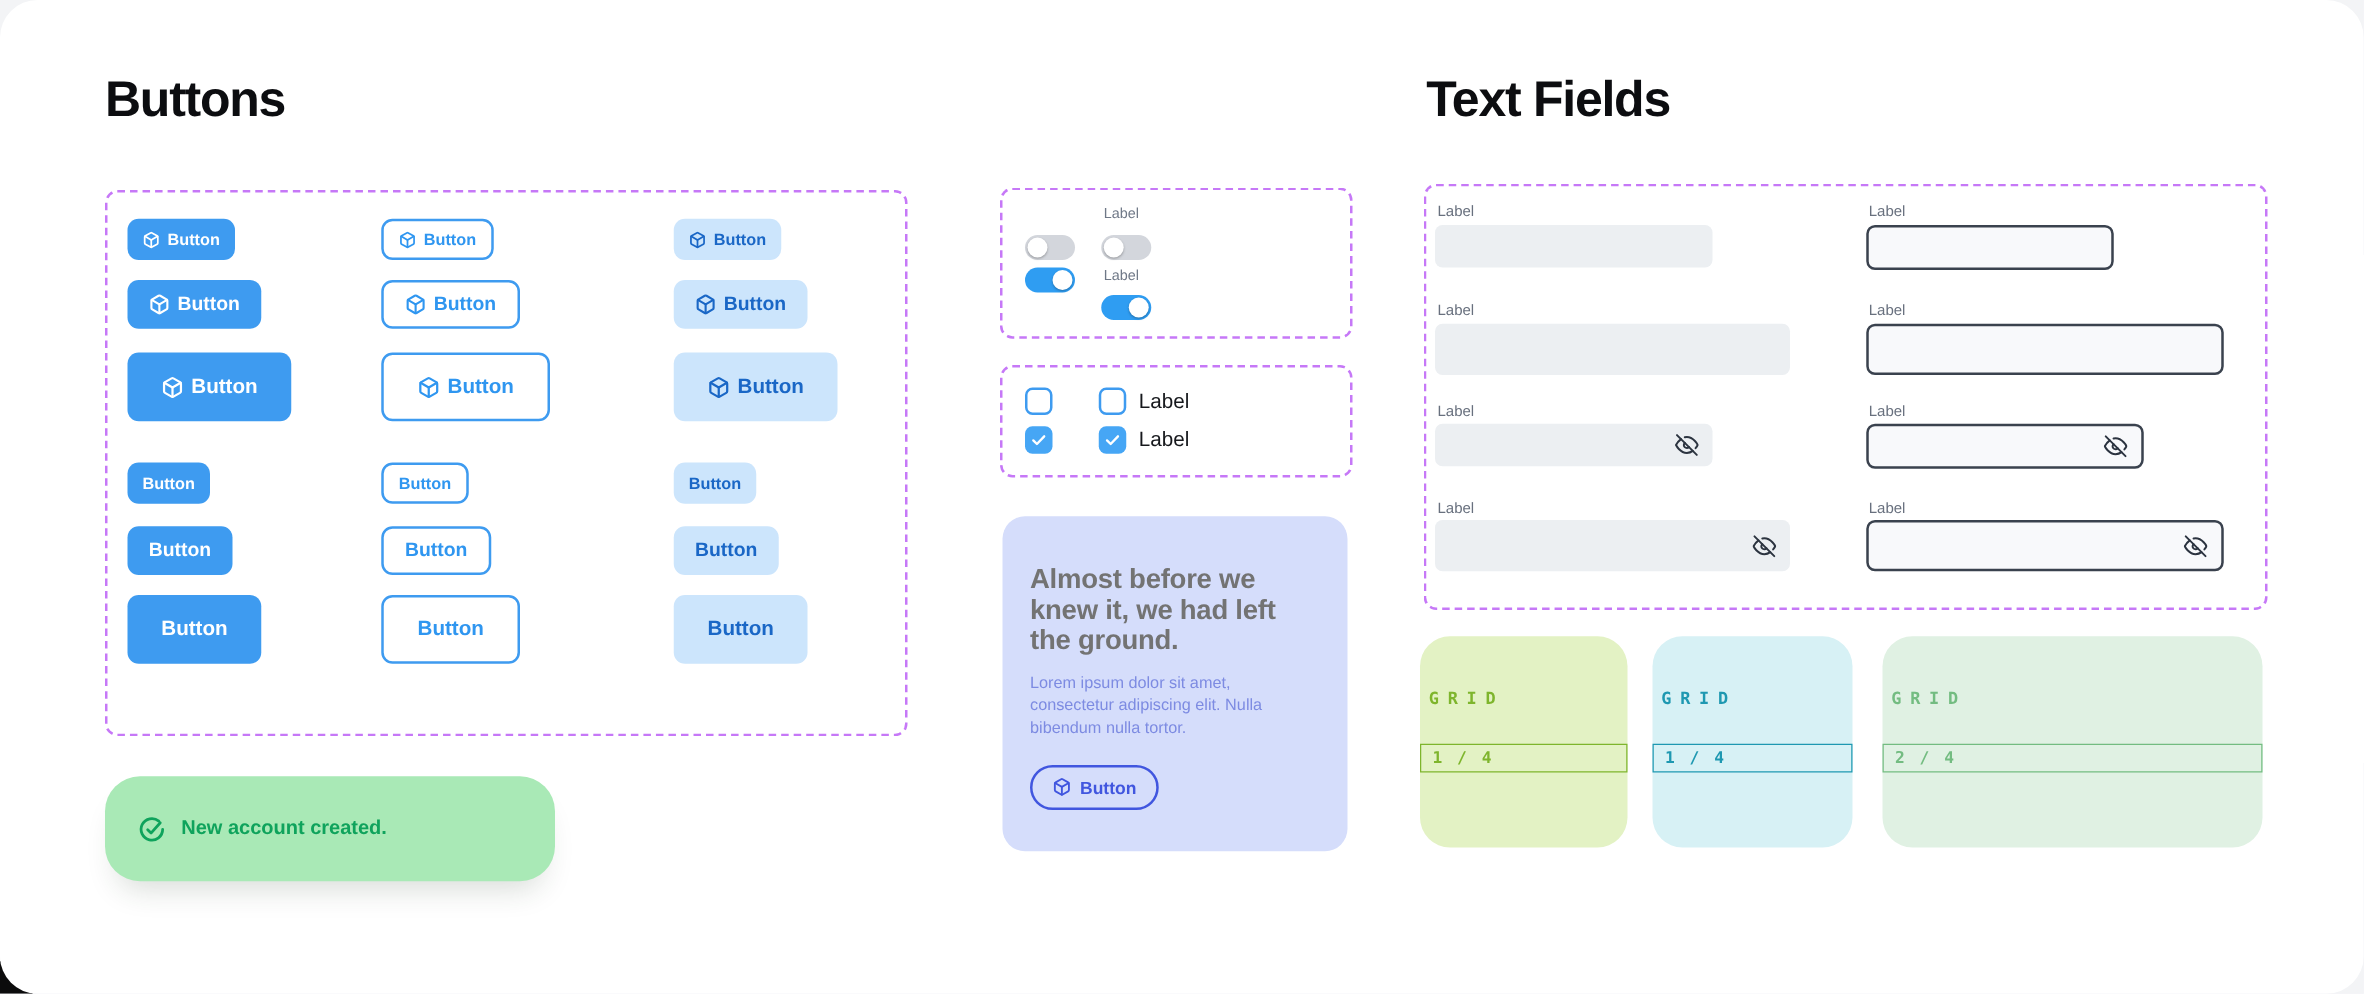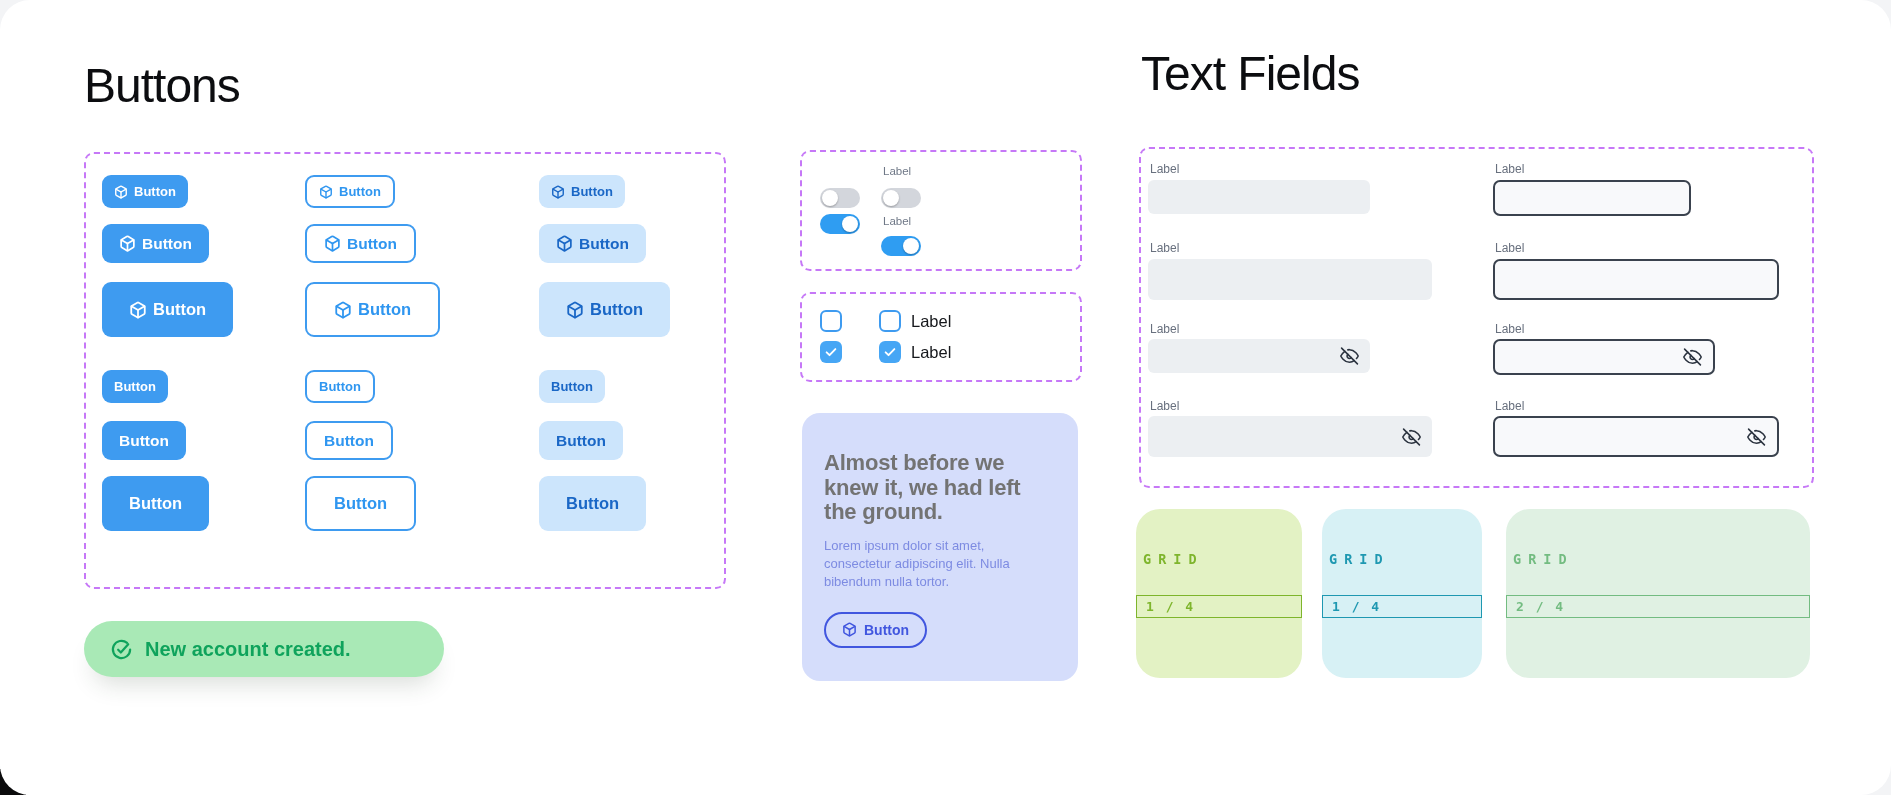--- a/index.html
+++ b/index.html
@@ -1,20 +1,20 @@
 <!DOCTYPE html>
 <html><head>
 <meta charset="utf-8">
 <style>
   html,body{margin:0;padding:0;background:#f3f4f6;}
   .frame{position:relative;width:1891px;height:795px;font-family:"Liberation Sans",sans-serif;}
   .corner-wedge{position:absolute;left:0;bottom:0;width:26px;height:26px;background:#0b0b0c;}
   .stage{position:absolute;inset:0;background:#ffffff;border-radius:30px;overflow:hidden;}
 
-  h1.sec-title{position:absolute;margin:0;font-size:48px;font-weight:normal;letter-spacing:-1px;color:#0c0d10;}
+  h1.sec-title{position:absolute;margin:0;font-size:40px;font-weight:bold;letter-spacing:-1px;color:#0c0d10;}
 
   .dash{position:absolute;border:2px dashed #c678f7;border-radius:10px;}
 
   
   .btn{position:absolute;display:inline-flex;align-items:center;justify-content:center;gap:6px;
        border:none;border-radius:9px;font-family:"Liberation Sans",sans-serif;font-weight:bold;cursor:pointer;white-space:nowrap;}
   .sz-sm{height:33px;padding:0 12px;font-size:13px;}
   .sz-md{height:39px;padding:0 17px;font-size:15.5px;}
   .sz-lg{height:55px;padding:0 27px;font-size:16.5px;}
   .v-filled{background:#3e9bf0;color:#ffffff;}
@@ -23,21 +23,21 @@
   .pos-c1{left:16px;} .pos-c2{left:219px;} .pos-c3{left:453px;}
   .pos-r1{top:21px;} .pos-r2{top:70px;} .pos-r3{top:128px;}
   .pos-r4{top:216px;} .pos-r5{top:267px;} .pos-r6{top:322px;}
   .bicon{display:inline-flex;}
   .sz-sm .bicon svg{width:14px;height:14px;}
   .sz-md .bicon svg{width:17px;height:17px;}
   .sz-lg .bicon svg{width:18px;height:18px;}
 
   
   .toast{position:absolute;top:621px;height:56px;display:flex;align-items:center;gap:12px;
-         padding:0 26px;border-radius:28px;font-size:20px;font-weight:bold;
+         padding:14px 26px;border-radius:28px;font-size:16px;font-weight:bold;
          box-shadow:0 16px 24px -10px rgba(40,60,40,.18);}
   .toast svg{width:23px;height:23px;flex:0 0 auto;}
   .toast-success{left:84px;width:308px;background:#a9e9b6;color:#0fa35c;}
   .toast-error{left:422px;width:301px;background:#fac7b4;color:#e54d27;}
 
   
   .ctl-label{position:absolute;font-size:11.5px;color:#6f7887;}
   .switch{position:absolute;width:40px;height:20px;border-radius:999px;cursor:pointer;}
   .switch .knob{position:absolute;top:2px;width:16px;height:16px;border-radius:50%;background:#ffffff;
                 box-shadow:0 1px 2px rgba(0,0,0,.28);}
@@ -276,21 +276,21 @@
             <svg viewBox="0 0 24 24" fill="none" stroke="currentColor" stroke-width="2.4" stroke-linecap="round" stroke-linejoin="round" width="15" height="15">
               <path d="M21 16V8a2 2 0 0 0-1-1.73l-7-4a2 2 0 0 0-2 0l-7 4A2 2 0 0 0 3 8v8a2 2 0 0 0 1 1.73l7 4a2 2 0 0 0 2 0l7-4A2 2 0 0 0 21 16z"></path>
               <polyline points="3.27 6.96 12 12.01 20.73 6.96"></polyline>
               <line x1="12" y1="22.08" x2="12" y2="12"></line>
             </svg>
           </span>
         <span>Button</span>
       </button>
     </div>
 
-    <h1 class="sec-title" style="left:1141px;top:46px;">Text Fields</h1>
+    <h1 class="sec-title" style="left:1141px;top:58px;">Text Fields</h1>
 
     <div class="dash" style="left:1139px;top:147px;width:671px;height:337px;">
 
       <span class="tf-label" style="left:9px;top:13px;">Label</span>
       <div class="tf tf-filled" style="left:7px;top:31px;width:222px;height:34px;">
         <input type="text" style="">
       </div>
 
       <span class="tf-label" style="left:9px;top:92px;">Label</span>
       <div class="tf tf-filled" style="left:7px;top:110px;width:284px;height:41px;">

